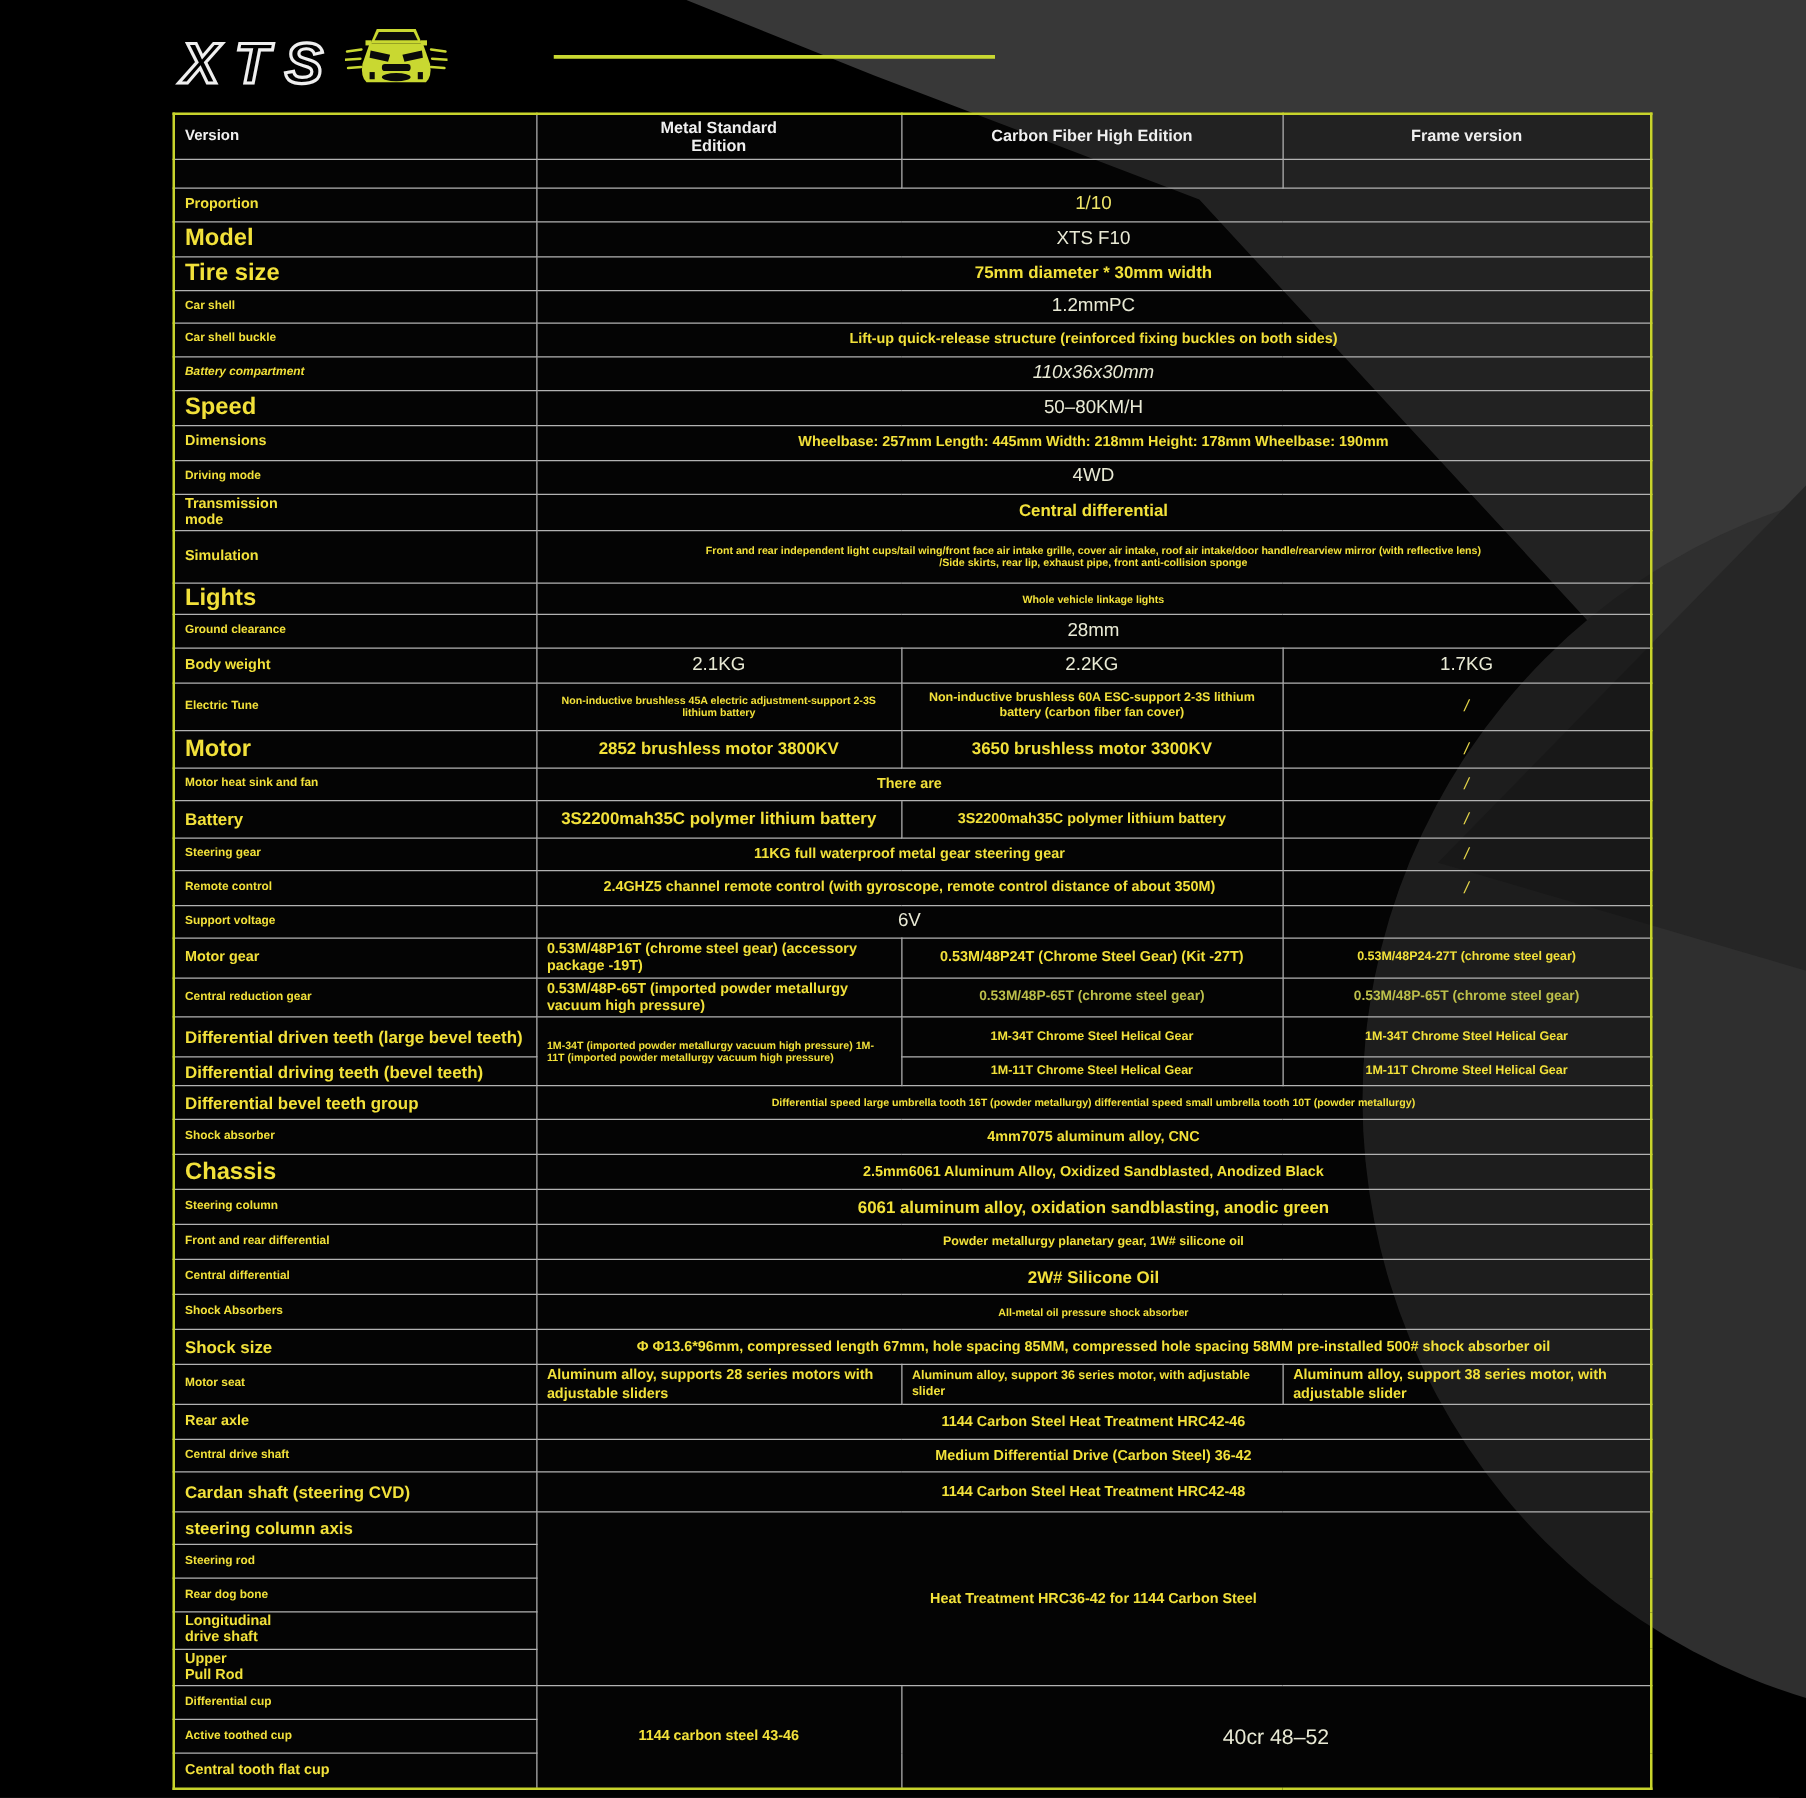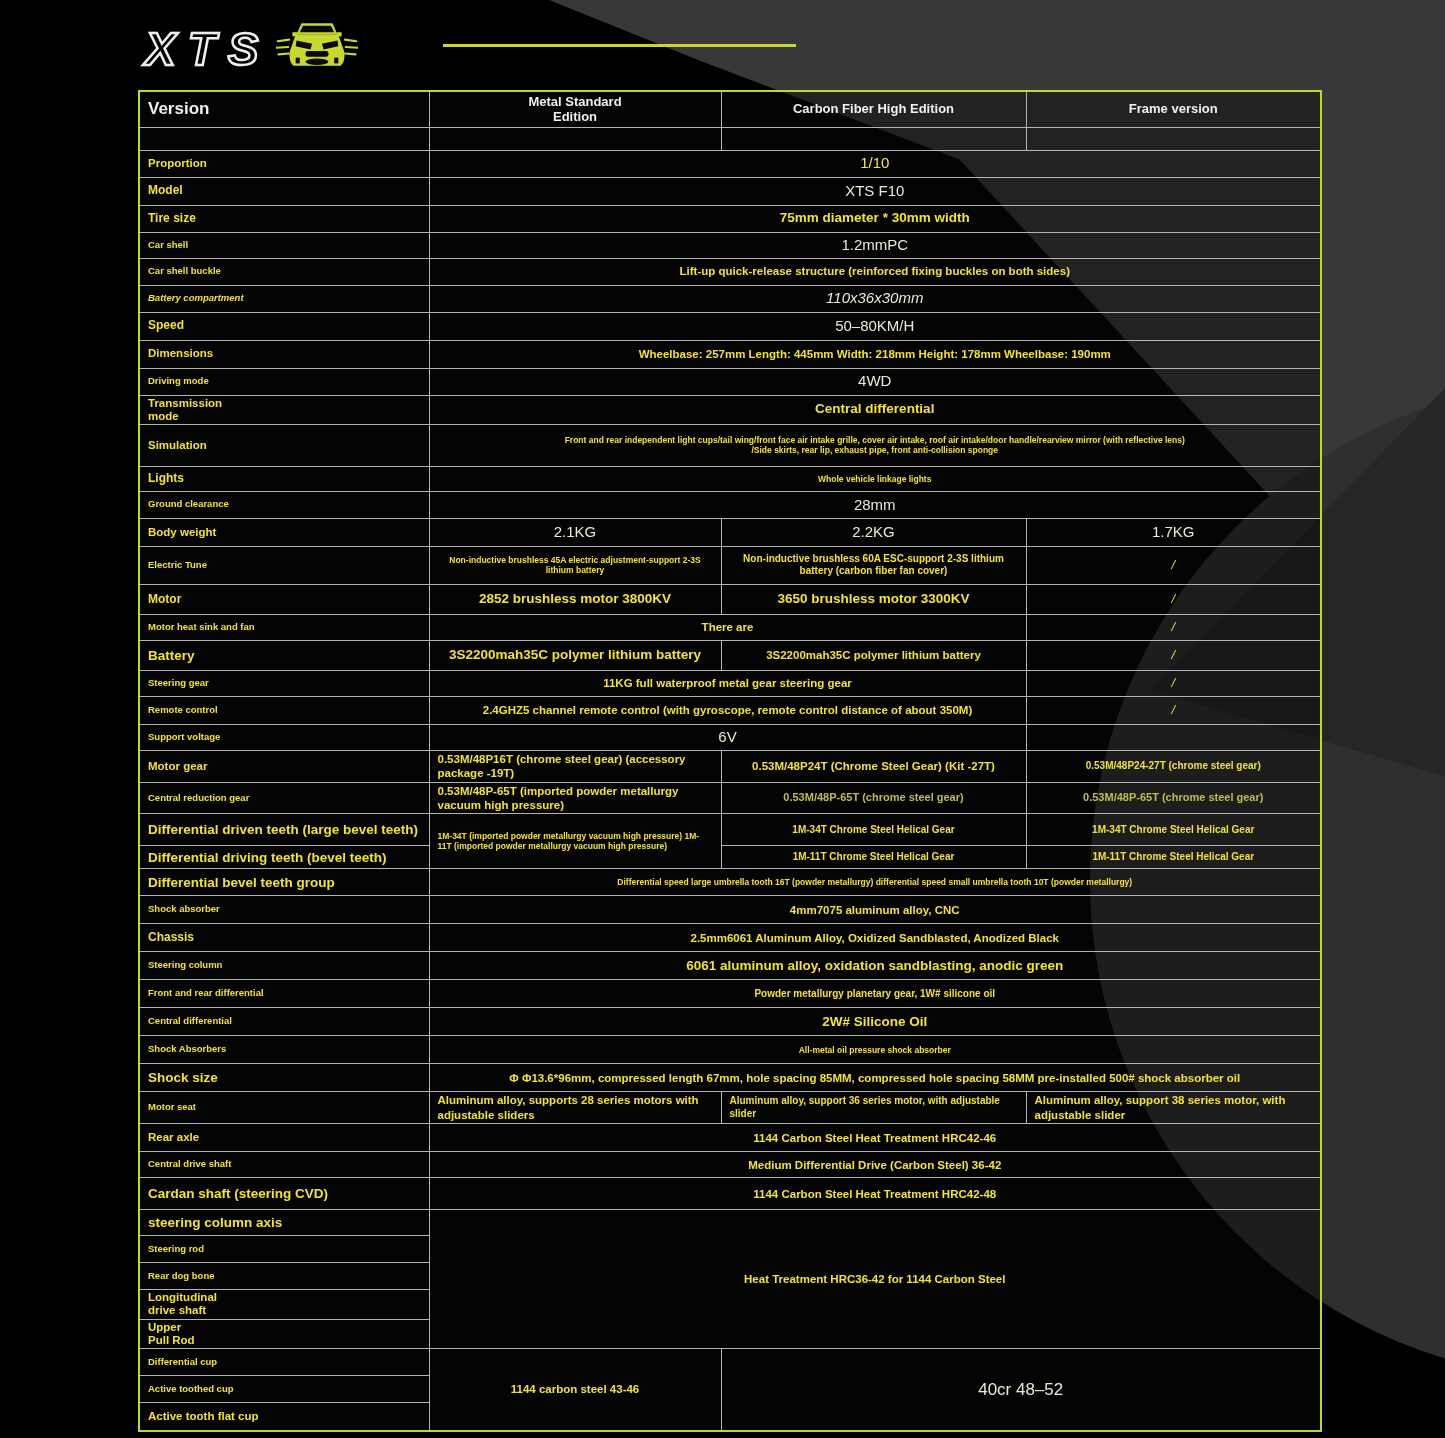--- a/index.html
+++ b/index.html
@@ -34,22 +34,22 @@
   
   .tbl-wrap{position:absolute;left:138px;top:90px;}
   table{
     border-collapse:collapse;table-layout:fixed;width:1182px;
     background:rgba(8,8,8,0.45);
     border:2px solid #c8d42c;
   }
   col.c1{width:290px} col.c2{width:292px} col.c3{width:305px} col.c4{width:295px}
   td,th{border:1px solid #b3b3b3;padding:1px 8px;overflow:hidden;vertical-align:middle;}
   th.lab{text-align:left;color:#f2e13a;font-weight:bold;line-height:1.15;}
-  .lab-head{color:#f0f0f0 !important;font-size:17px;}
-  .lab-lg{font-size:12px;}
+  .lab-head{color:#f0f0f0 !important;font-size:12px;}
+  .lab-lg{font-size:19px;}
   .lab-md{font-size:13.5px;margin-left:44px;}
   .lab-sm{font-size:11.5px;}
   .lab-xs{font-size:9.5px;}
   td{text-align:center;font-weight:bold;color:#f2e13a;line-height:1.25;}
   .v-head{color:#f0f0f0;font-size:13px;font-weight:bold;line-height:1.2;}
   .v-w{color:#e9ead5;font-weight:normal;font-size:15px;}
   .v-w-lg{color:#e9ead5;font-weight:normal;font-size:17px;}
   .v-y-plain{color:#eee468;font-weight:normal;font-size:15px;}
   .v-y-md{font-size:13.5px;}
   .v-y-sm{font-size:11.5px;}
@@ -322,18 +322,18 @@
           </tr>
           <tr style="height: 27px;">
             <th class="lab lab-xs">Differential cup</th>
             <td rowspan="3" class="v-y-sm">1144 carbon steel 43-46</td>
             <td colspan="2" rowspan="3" class="v-w-lg">40cr 48–52</td>
           </tr>
           <tr style="height: 27px;">
             <th class="lab lab-xs">Active toothed cup</th>
           </tr>
           <tr style="height: 28px;">
-            <th class="lab lab-sm">Active tooth flat cup</th>
+            <th class="lab lab-sm">Central tooth flat cup</th>
           </tr>
         </tbody>
     </table>
   </div>
 </div>
 
 </body></html>

